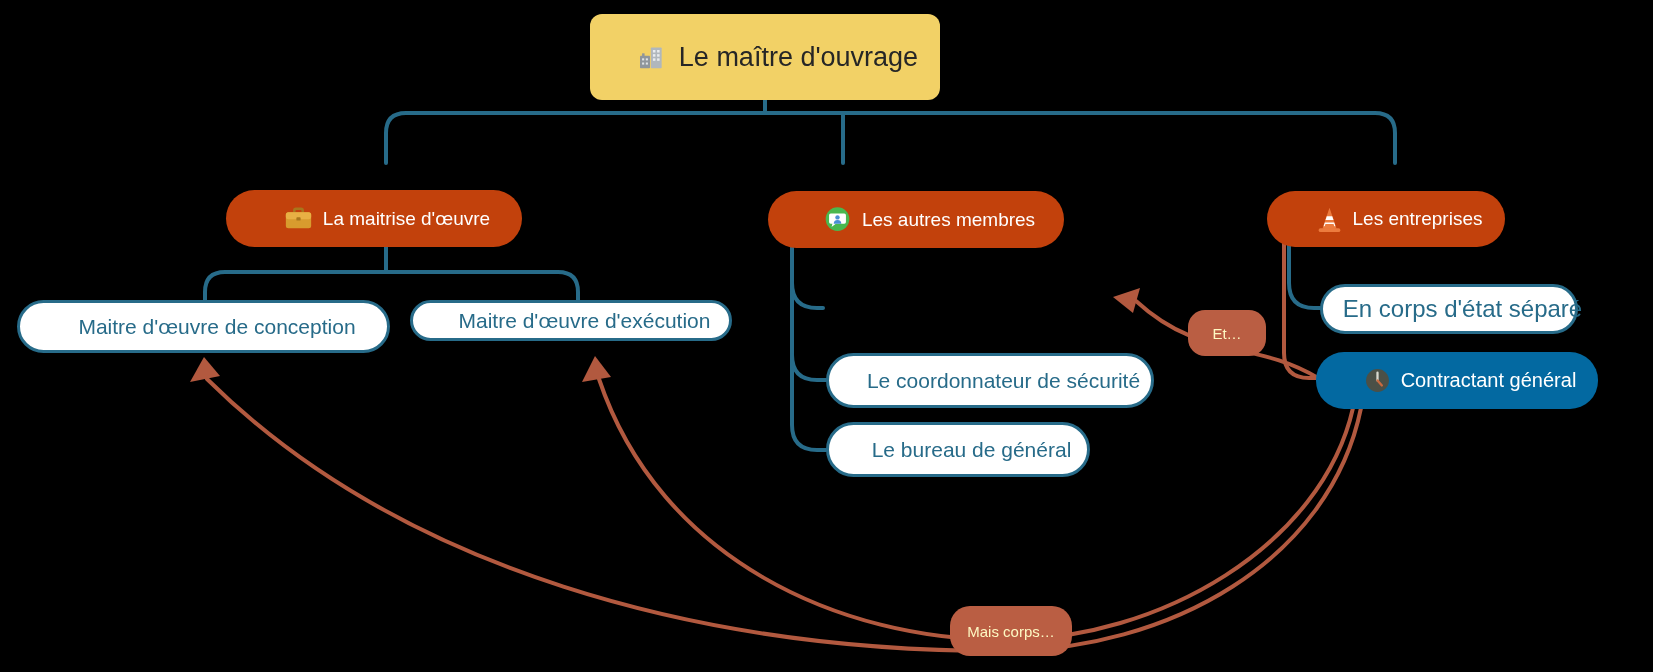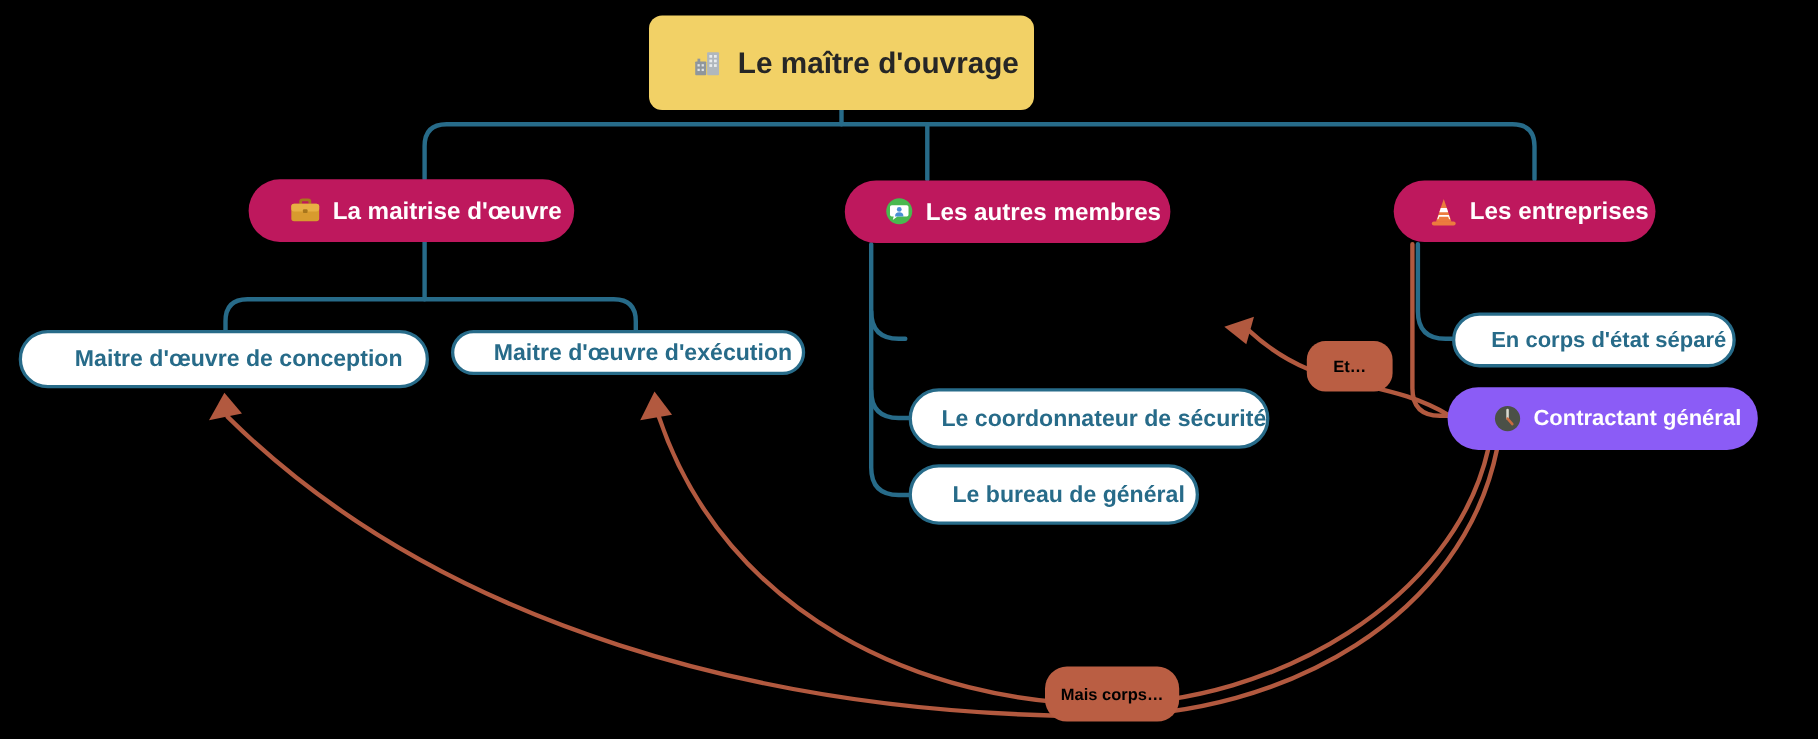--- a/index.html
+++ b/index.html
@@ -1,26 +1,26 @@
 <!DOCTYPE html>
 <html><head>
 <meta charset="utf-8">
 <style>
   html,body{margin:0;padding:0;background:#000;}
   #canvas{position:relative;width:1653px;height:672px;background:#000;overflow:hidden;
           font-family:"Liberation Sans","DejaVu Sans",sans-serif;}
   #wires{position:absolute;left:0;top:0;z-index:1;}
   .node{position:absolute;display:flex;align-items:center;justify-content:center;gap:11px;
-        white-space:nowrap;box-sizing:border-box;font-weight:bold;z-index:2;cursor:pointer;padding-left:27px;}
+        white-space:nowrap;box-sizing:border-box;font-weight:normal;z-index:2;cursor:pointer;padding-left:27px;}
   .root-node{background:#F2D166;color:#262626;border-radius:12px;font-size:27px;gap:13px;}
-  .teal-pill{background:#be185d;color:#ffffff;border-radius:29px;font-size:22px;}
+  .teal-pill{background:#c2410c;color:#ffffff;border-radius:29px;font-size:19px;margin-top:27px;}
   .white-pill{background:#ffffff;color:#276B89;border:3.5px solid #276B89;border-radius:28px;font-size:21px;}
-  .terra-pill{background:#8b5cf6;color:#ffffff;border-radius:28px;font-size:20px;}
-  .rel-label{position:absolute;background:#BA5E43;color:#000000;display:flex;align-items:center;
-        justify-content:center;font-size:15px;font-weight:bold;z-index:3;cursor:pointer;}
+  .terra-pill{background:#0369a1;color:#ffffff;border-radius:28px;font-size:20px;}
+  .rel-label{position:absolute;background:#BA5E43;color:#fef9c3;display:flex;align-items:center;
+        justify-content:center;font-size:15px;font-weight:normal;z-index:3;cursor:pointer;}
   .icon{display:inline-flex;align-items:center;justify-content:center;line-height:0;}
 </style>
 </head>
 <body>
 
 <div id="canvas">
 
   <svg id="wires" width="1653" height="672" viewBox="0 0 1653 672">
     <g stroke="#276B89" stroke-width="4" fill="none" stroke-linecap="round">
 
@@ -118,21 +118,21 @@
     <span>Maitre d'œuvre d'exécution</span>
   </div>
 
   <div class="node white-pill" style="left:826px;top:353px;width:328px;height:55px;text-align:right;">
     <span>Le coordonnateur de sécurité</span>
   </div>
   <div class="node white-pill" style="left:826px;top:422px;width:264px;height:55px;">
     <span>Le bureau de général</span>
   </div>
 
-  <div class="node white-pill" style="left:1320px;top:284px;width:258px;height:50px;font-size:20px;">
+  <div class="node white-pill" style="left:1320px;top:284px;width:258px;height:50px;font-size:24px;">
     <span>En corps d'état séparé</span>
   </div>
   <div class="node terra-pill" style="left:1316px;top:352px;width:282px;height:57px;">
     <span class="icon">
       <svg width="25" height="25" viewBox="0 0 24 24">
         <circle cx="12" cy="12" r="11" fill="#4b5047"></circle>
         <path d="M12 12 L12 4.5" stroke="#d9d9cf" stroke-width="2.2" stroke-linecap="round"></path>
         <path d="M12 12 L16.2 16.8" stroke="#c96a3f" stroke-width="2.2" stroke-linecap="round"></path>
       </svg>
     </span>

